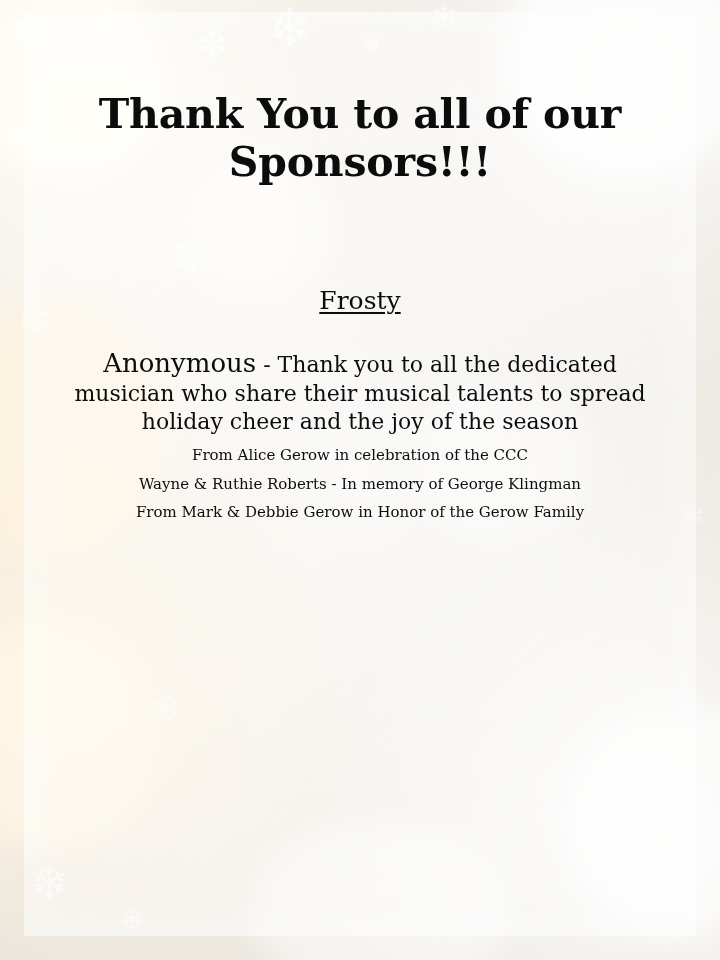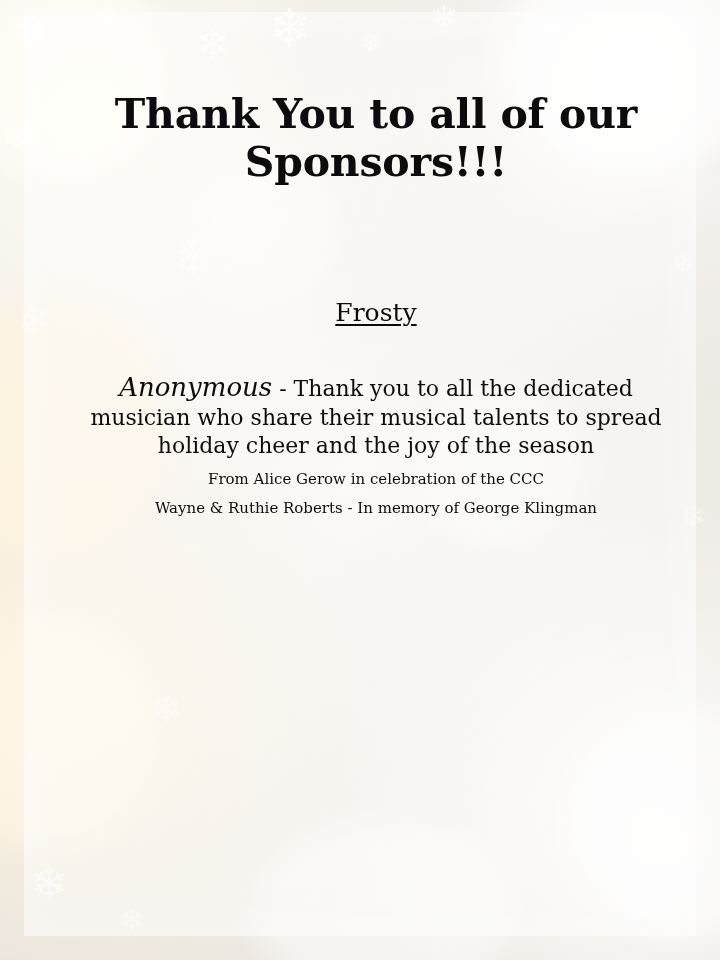--- a/index.html
+++ b/index.html
@@ -51,42 +51,42 @@
     left: 24px;
     top: 12px;
     width: 672px;
     height: 924px;
     background: rgba(255,255,255,0.42);
     box-shadow: 0 0 38px 18px rgba(255,255,255,0.30) inset;
   }
 
   #content {
     position: absolute;
-    left: 40px;
+    left: 24px;
     top: 12px;
     width: 672px;
     height: 924px;
     padding: 0;
     box-sizing: border-box;
     text-align: center;
     color: #111111;
   }
 
   .title {
     margin: 0;
     padding-top: 78px;
     font-size: 41px;
     font-weight: 700;
     letter-spacing: -0.2px;
     color: #0c0c0c;
     font-family: "DejaVu Serif", serif;
   }
 
   .section-heading {
-    margin: 16px;
+    margin: 4px;
     padding-top: 96px;
     font-size: 25px;
     font-weight: 400;
     text-decoration: underline;
     text-underline-offset: 3px;
     color: #0c0c0c;
   }
 
   .sponsor-list {
     margin: 0;
@@ -102,21 +102,20 @@
     padding: 9px 0 0 0;
     width: 600px;
   }
 
   .sponsor.first {
     padding-top: 28px;
   }
 
   .sponsor .lead {
     font-size: 26px;
-    font-style: italic;
   }
 
   .sponsor.small {
     font-size: 22px;
     line-height: 1.28;
   }
 </style>
 </head>
 <body>
 
@@ -154,16 +153,17 @@
   <div id="content">
 
     <h1 class="title">Thank You to all of our Sponsors!!!</h1>
 
     <h2 class="section-heading">Frosty</h2>
 
     <ul class="sponsor-list">
       <li class="sponsor first small"><span class="lead">Anonymous</span><span> - Thank you to all the dedicated musician who share their musical talents to spread holiday cheer and the joy of the season</span></li>
       <li class="sponsor"><span>From Alice Gerow in celebration of the CCC</span></li>
       <li class="sponsor"><span>Wayne &amp; Ruthie Roberts - In memory of George Klingman</span></li>
+      <li class="sponsor"><span>From Mark &amp; Debbie Gerow in Honor of the Gerow Family</span></li>
     </ul>
 
   </div>
 </div>
 
 </body></html>

